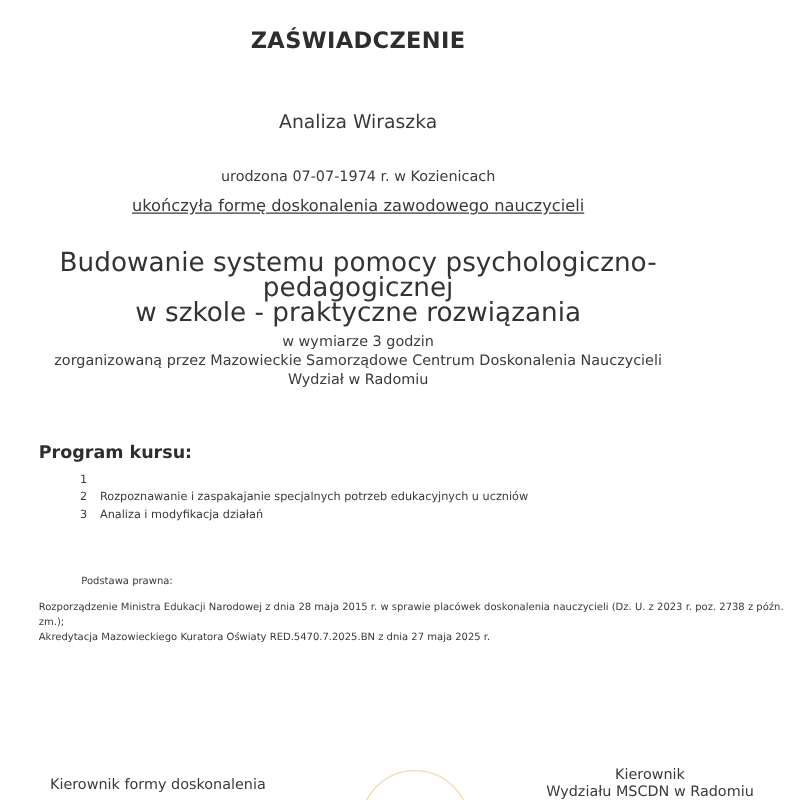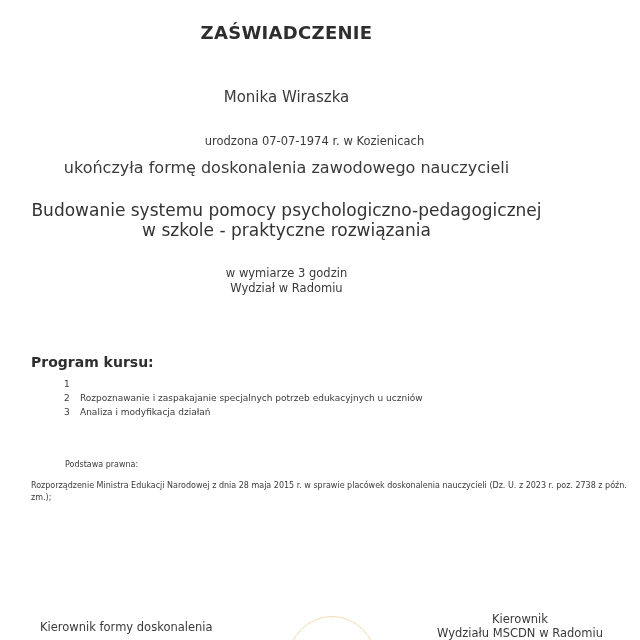--- a/index.html
+++ b/index.html
@@ -26,29 +26,29 @@
       letter-spacing: 0.3px;
     }
     .name {
       top: 88px;
       font-size: 15px;
       color: #3a3a3a;
     }
     .born {
       top: 134px;
       font-size: 11.5px;
-      padding-left: 28px;
     }
     .completed {
       top: 158px;
-      font-size: 16px;
+      font-size: 13px;
+      text-decoration: underline;
     }
     .course-title {
       top: 200px;
-      font-size: 17px;
+      font-size: 21px;
       line-height: 20px;
       color: #333;
     }
     .meta {
       top: 266px;
       font-size: 11.5px;
       line-height: 15px;
     }
     .program-label {
       left: 31px;
@@ -109,33 +109,34 @@
       border-radius: 50%;
       border: 1.5px solid #f0dcae;
       box-sizing: border-box;
     }
   </style>
 </head>
 <body>
 
 <div class="abs center title">ZAŚWIADCZENIE</div>
 
-<div class="abs center name">Monika Wiraszka</div>
+<div class="abs center name">Analiza Wiraszka</div>
 
 <div class="abs center born">urodzona 07-07-1974 r. w Kozienicach</div>
 
 <div class="abs center completed">ukończyła formę doskonalenia zawodowego nauczycieli</div>
 
 <div class="abs center course-title">
   <div>Budowanie systemu pomocy psychologiczno-pedagogicznej</div>
   <div>w szkole - praktyczne rozwiązania</div>
 </div>
 
 <div class="abs center meta">
   <div>w wymiarze 3 godzin</div>
+  <div>zorganizowaną przez Mazowieckie Samorządowe Centrum Doskonalenia Nauczycieli</div>
   <div>Wydział w Radomiu</div>
 </div>
 
 <div class="abs program-label">Program kursu:</div>
 
 <ul class="abs program-list">
   <li>
     <span class="num">1</span>
   </li>
   <li>
@@ -145,20 +146,21 @@
   <li>
     <span class="num">3</span>
     <span>Analiza i modyfikacja działań</span>
   </li>
 </ul>
 
 <div class="abs legal-label">Podstawa prawna:</div>
 
 <div class="abs legal-text">
   <div>Rozporządzenie Ministra Edukacji Narodowej z dnia 28 maja 2015 r. w sprawie placówek doskonalenia nauczycieli (Dz. U. z 2023 r. poz. 2738 z późn. zm.);</div>
+  <div>Akredytacja Mazowieckiego Kuratora Oświaty RED.5470.7.2025.BN z dnia 27 maja 2025 r.</div>
 </div>
 
 <div class="abs sig-left">Kierownik formy doskonalenia</div>
 
 <div class="abs stamp"></div>
 
 <div class="abs sig-right">
   <div>Kierownik</div>
   <div>Wydziału MSCDN w Radomiu</div>
 </div>

